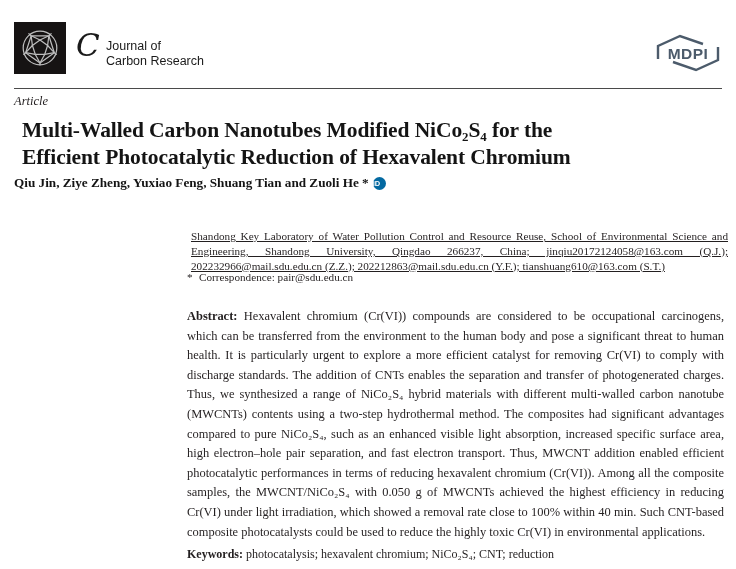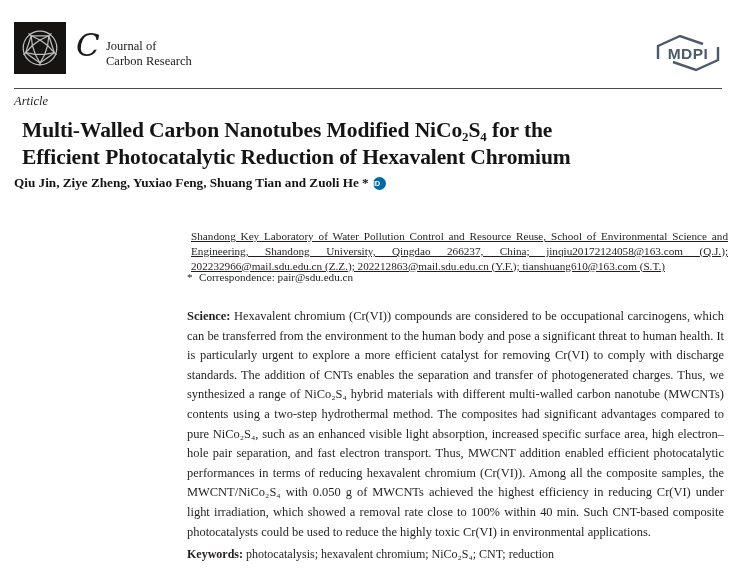--- a/index.html
+++ b/index.html
@@ -18,21 +18,21 @@
     width: 52px; height: 52px; background: #161313;
     display: flex; align-items: center; justify-content: center;
   }
   .journal-c {
     position: absolute; left: 76px; top: 28px;
     font-family: "DejaVu Serif", serif;
     font-style: italic; font-size: 31px; line-height: 34px; color: #1a1a1a;
   }
   .journal-name {
     position: absolute; left: 106px; top: 39px;
-    font-family: Liberation Serif, serif;
+    font-family: Liberation Sans, sans-serif;
     font-size: 12.5px; line-height: 14.5px; color: #1a1a1a;
   }
   .mdpi-logo { position: absolute; left: 655px; top: 34px; width: 66px; height: 38px; }
   .header-rule {
     position: absolute; left: 14px; top: 88px; width: 708px;
     border-top: 1.5px solid #4a4a4a;
   }
 
   
   .article-label {
@@ -123,21 +123,21 @@
   </div>
 
   <p class="col affiliation" style="position:absolute;margin:4px;text-decoration:underline;">Shandong Key Laboratory of Water Pollution Control and Resource Reuse, School of Environmental Science and Engineering, Shandong University, Qingdao 266237, China; jinqiu20172124058@163.com (Q.J.); 202232966@mail.sdu.edu.cn (Z.Z.); 202212863@mail.sdu.edu.cn (Y.F.); tianshuang610@163.com (S.T.)</p>
 
   <div class="col correspondence" style="position:absolute;margin:0;">
     <span class="marker">*</span>
     <span>Correspondence: pair@sdu.edu.cn</span>
   </div>
 
   <p class="col abstract" style="position:absolute;margin:0;">
-    <span class="bold">Science:</span>
+    <span class="bold">Abstract:</span>
     <span>Hexavalent chromium (Cr(VI)) compounds are considered to be occupational carcinogens, which can be transferred from the environment to the human body and pose a significant threat to human health. It is particularly urgent to explore a more efficient catalyst for removing Cr(VI) to comply with discharge standards. The addition of CNTs enables the separation and transfer of photogenerated charges. Thus, we synthesized a range of NiCo₂S₄ hybrid materials with different multi-walled carbon nanotube (MWCNTs) contents using a two-step hydrothermal method. The composites had significant advantages compared to pure NiCo₂S₄, such as an enhanced visible light absorption, increased specific surface area, high electron–hole pair separation, and fast electron transport. Thus, MWCNT addition enabled efficient photocatalytic performances in terms of reducing hexavalent chromium (Cr(VI)). Among all the composite samples, the MWCNT/NiCo₂S₄ with 0.050 g of MWCNTs achieved the highest efficiency in reducing Cr(VI) under light irradiation, which showed a removal rate close to 100% within 40 min. Such CNT-based composite photocatalysts could be used to reduce the highly toxic Cr(VI) in environmental applications.</span>
   </p>
 
   <p class="col keywords" style="position:absolute;margin:0;">
     <span class="bold">Keywords:</span>
     <span>photocatalysis; hexavalent chromium; NiCo₂S₄; CNT; reduction</span>
   </p>
 
 </div>
 

